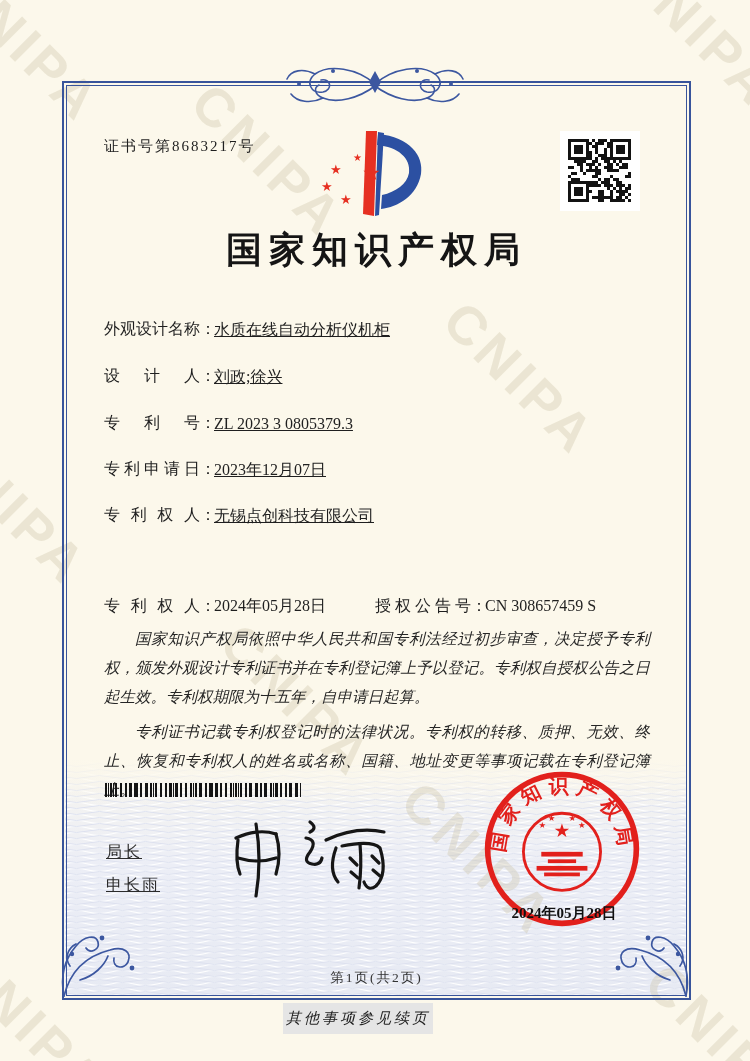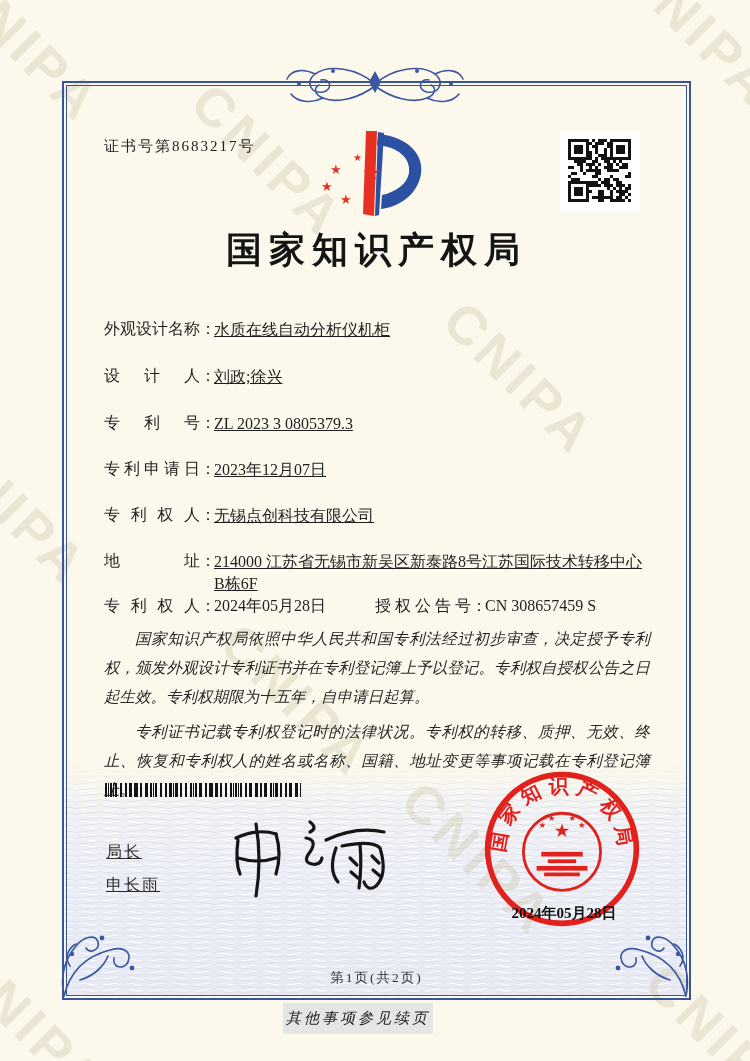--- a/index.html
+++ b/index.html
@@ -317,23 +317,20 @@
   </div>
   <div class="z row" style="top:413px">
     <span class="lbl">专利号</span><span class="col">：</span><span class="val">ZL 2023 3 0805379.3</span>
   </div>
   <div class="z row" style="top:459px">
     <span class="lbl">专利申请日</span><span class="col">：</span><span class="val">2023年12月07日</span>
   </div>
   <div class="z row" style="top:505px">
     <span class="lbl">专利权人</span><span class="col">：</span><span class="val">无锡点创科技有限公司</span>
   </div>
-  <div class="z row" style="top:551px">
-    <span class="lbl">地址</span><span class="col">：</span><span class="val">214000 江苏省无锡市新吴区新泰路8号江苏国际技术转移中心B栋6F</span>
-  </div>
   <div class="z row" style="top:596px">
     <span class="lbl">专利权人</span><span class="col">：</span><span>2024年05月28日</span>
     <span class="grant2">
       <span class="lbl2">授权公告号</span><span class="col">：</span><span>CN 308657459 S</span>
     </span>
   </div>
 
   <div class="z paras">
     <p>国家知识产权局依照中华人民共和国专利法经过初步审查，决定授予专利权，颁发外观设计专利证书并在专利登记簿上予以登记。专利权自授权公告之日起生效。专利权期限为十五年，自申请日起算。</p>
     <p>专利证书记载专利权登记时的法律状况。专利权的转移、质押、无效、终止、恢复和专利权人的姓名或名称、国籍、地址变更等事项记载在专利登记簿上。</p>

